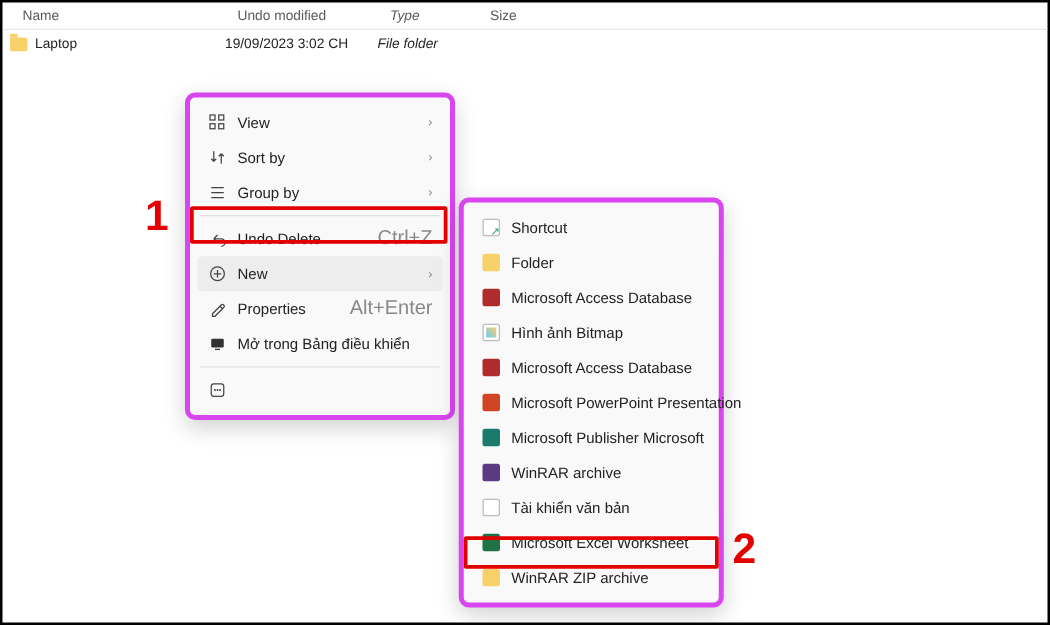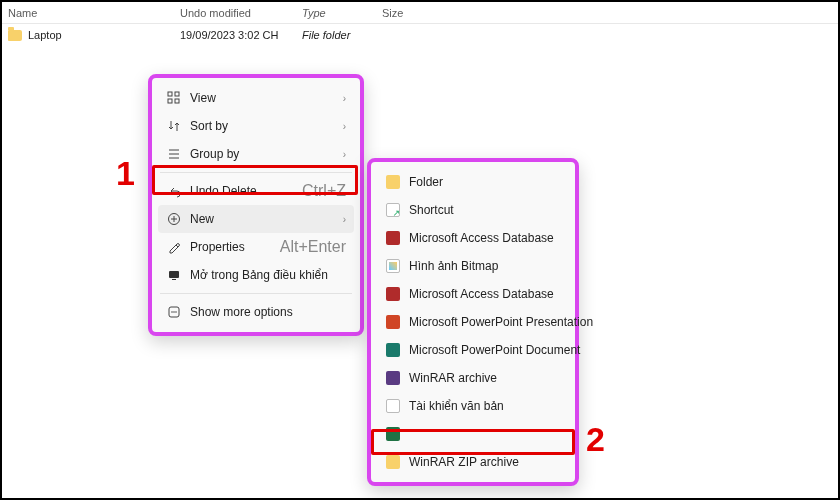--- a/index.html
+++ b/index.html
@@ -13,21 +13,21 @@
     overflow: hidden;
     border: 2px solid #000;
   }
   .header-row {
     display: flex;
     align-items: center;
     height: 22px;
     border-bottom: 1px solid #e8e8e8;
     color: #5a5a5a;
     font-size: 11px;
-    padding-left: 6px;
+    padding-left: 16px;
   }
   .col-name { width: 172px; }
   .col-date { width: 122px; }
   .col-type { width: 80px; font-style: italic; }
   .col-size { width: 80px; }
   .file-row {
     display: flex;
     align-items: center;
     height: 22px;
     padding-left: 6px;
@@ -220,39 +220,38 @@
 
   <div class="item">
     <span class="ic">
       <svg width="14" height="14" viewBox="0 0 14 14">
           <rect x="2" y="2" width="10" height="10" rx="2" stroke="#444" fill="none"></rect>
           <circle cx="5" cy="7" r="0.8" fill="#444"></circle>
           <circle cx="7" cy="7" r="0.8" fill="#444"></circle>
           <circle cx="9" cy="7" r="0.8" fill="#444"></circle>
         </svg>
     </span>
-    <span class="lbl">Show more options</span>
   </div>
 </div>
 
 <div class="context-menu menu2">
   <div class="item">
     <span class="ic">
+        <span class="sq shortcut"></span>
+      </span>
+    <span class="lbl">Shortcut</span>
+  </div>
+  <div class="item">
+    <span class="ic">
         <span class="sq folder"></span>
       </span>
     <span class="lbl">Folder</span>
   </div>
   <div class="item">
     <span class="ic">
-        <span class="sq shortcut"></span>
-      </span>
-    <span class="lbl">Shortcut</span>
-  </div>
-  <div class="item">
-    <span class="ic">
         <span class="sq access"></span>
       </span>
     <span class="lbl">Microsoft Access Database</span>
   </div>
   <div class="item">
     <span class="ic">
         <span class="sq bitmap"></span>
       </span>
     <span class="lbl">Hình ảnh Bitmap</span>
   </div>
@@ -265,38 +264,39 @@
   <div class="item">
     <span class="ic">
         <span class="sq ppt"></span>
       </span>
     <span class="lbl">Microsoft PowerPoint Presentation</span>
   </div>
   <div class="item">
     <span class="ic">
         <span class="sq pub"></span>
       </span>
-    <span class="lbl">Microsoft PowerPoint Document</span>
+    <span class="lbl">Microsoft Publisher Microsoft</span>
   </div>
   <div class="item">
     <span class="ic">
         <span class="sq rar"></span>
       </span>
     <span class="lbl">WinRAR archive</span>
   </div>
   <div class="item">
     <span class="ic">
         <span class="sq txt"></span>
       </span>
     <span class="lbl">Tài khiển văn bản</span>
   </div>
   <div class="item">
     <span class="ic">
         <span class="sq excel"></span>
       </span>
+    <span class="lbl">Microsoft Excel Worksheet</span>
   </div>
   <div class="item">
     <span class="ic">
         <span class="sq zip"></span>
       </span>
     <span class="lbl">WinRAR ZIP archive</span>
   </div>
 </div>
 
 <div class="highlight-box hl1"></div>

